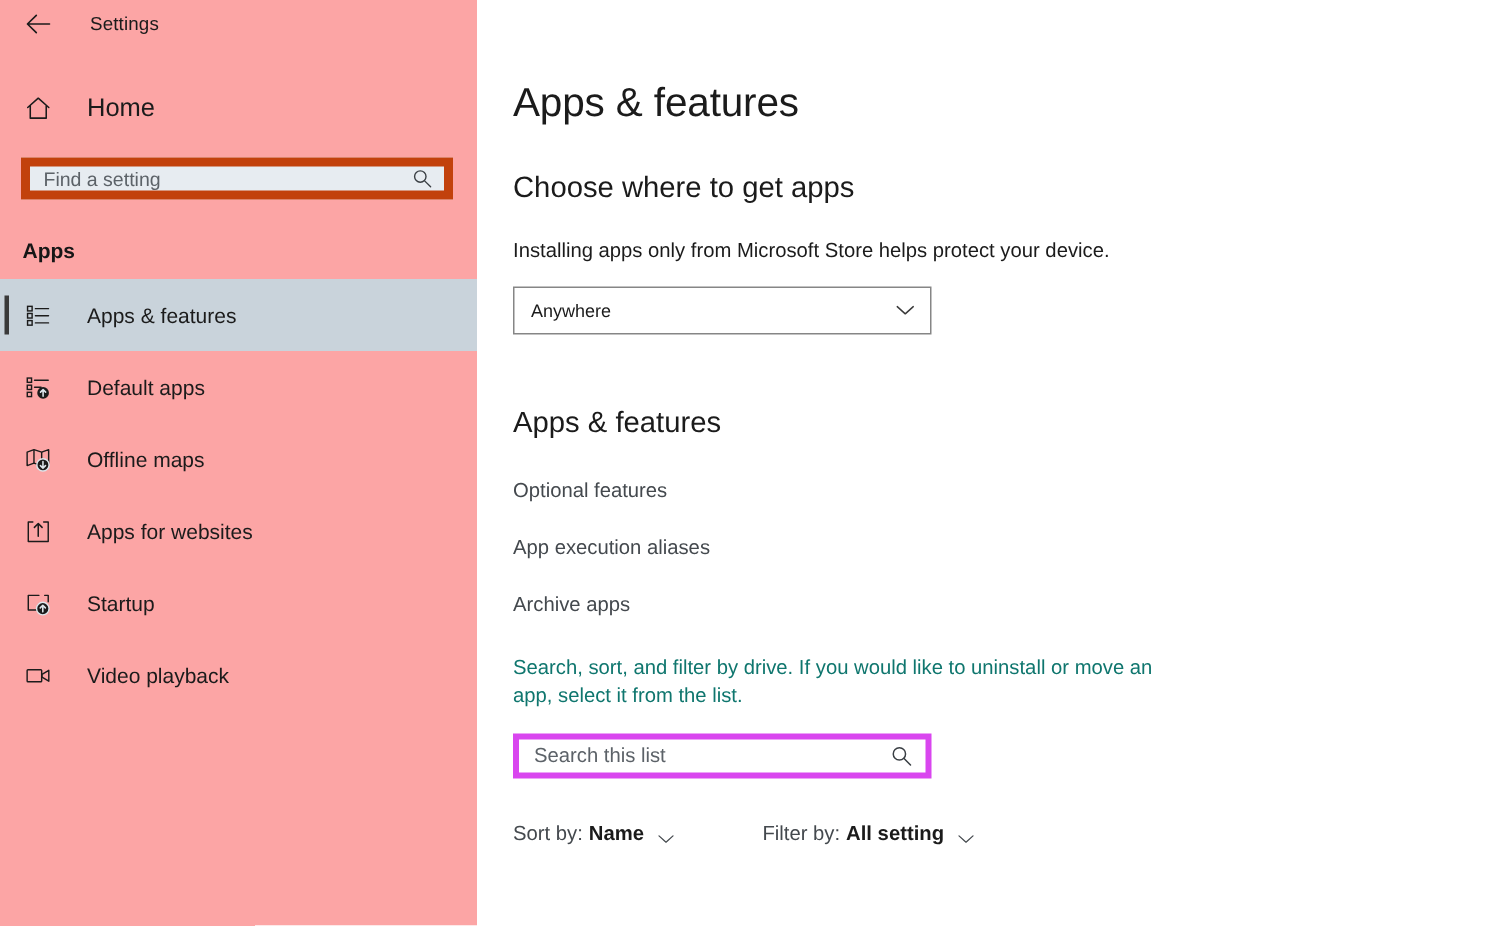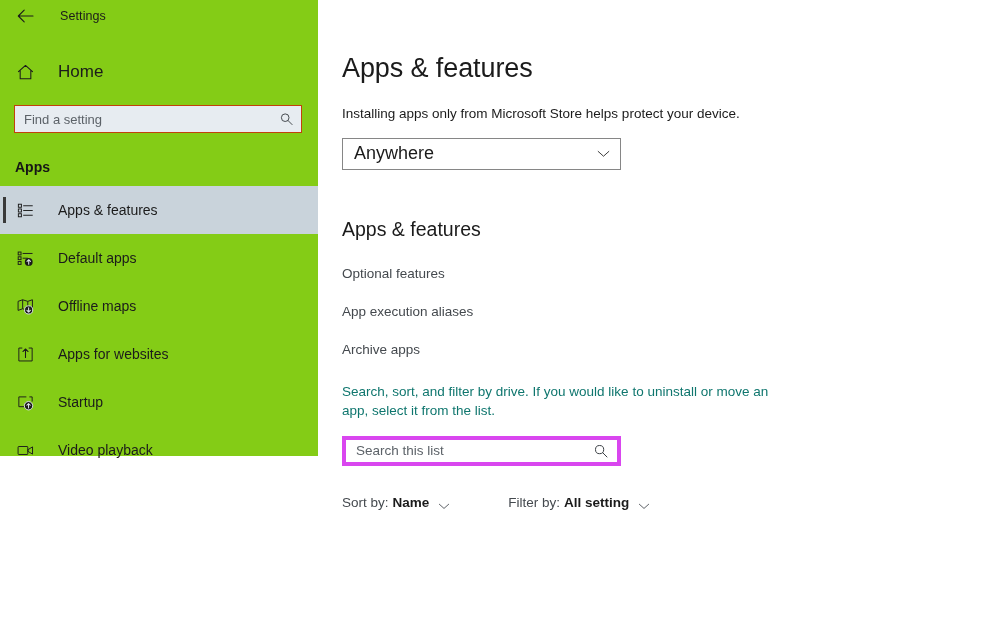--- a/index.html
+++ b/index.html
@@ -17,22 +17,22 @@
   }
   #app {
     position: absolute;
     inset: 0;
     display: flex;
   }
 
   
   .sidebar {
     width: 318px;
-    height: 456px;
-    background: #84cc16;
+    height: 617px;
+    background: #fca5a5;
     box-sizing: border-box;
     position: relative;
     flex: 0 0 318px;
   }
   .titlebar {
     height: 32px;
     display: flex;
     align-items: center;
     padding-left: 12px;
   }
@@ -69,21 +69,21 @@
   .home-label {
     font-size: 17px;
     color: #1b1b1b;
     margin-left: 22px;
   }
 
   .sb-search-wrap {
     margin: 13px 16px 0 14px;
     height: 28px;
     background: #e7ecf1;
-    border: 1px solid #c2410c;
+    border: 6px solid #c2410c;
     box-sizing: border-box;
     display: flex;
     align-items: flex-start;
     position: relative;
   }
   .sb-search-input {
     border: 0;
     outline: none;
     background: transparent;
     font-family: "Liberation Sans", sans-serif;
@@ -188,21 +188,21 @@
     height: 32px;
     border: 1px solid #868686;
     background: #ffffff;
     box-sizing: border-box;
     display: flex;
     align-items: center;
     padding: 0 10px 0 11px;
     justify-content: space-between;
   }
   .combo-value {
-    font-size: 18px;
+    font-size: 12px;
     color: #1b1b1b;
   }
   .combo-chevron {
     color: #3a3a3a;
     display: flex;
   }
 
   .section-h2.second { padding-top: 48px; }
 
   .link-row {
@@ -386,20 +386,21 @@
         <span class="nav-label">Video playback</span>
       </div>
 
     </div>
   </div>
 
   <div class="main">
 
     <h1 class="page-title">Apps &amp; features</h1>
 
+    <h2 class="section-h2">Choose where to get apps</h2>
 
     <p class="body-text">Installing apps only from Microsoft Store helps protect your device.</p>
 
     <div class="combo">
       <span class="combo-value">Anywhere</span>
       <span class="combo-chevron">
         <svg width="13" height="8" viewBox="0 0 14 9">
           <path d="M1 1.6 L7 7 L13 1.6" fill="none" stroke="currentColor" stroke-width="1.1" stroke-linecap="round" stroke-linejoin="round"></path>
         </svg>
       </span>

